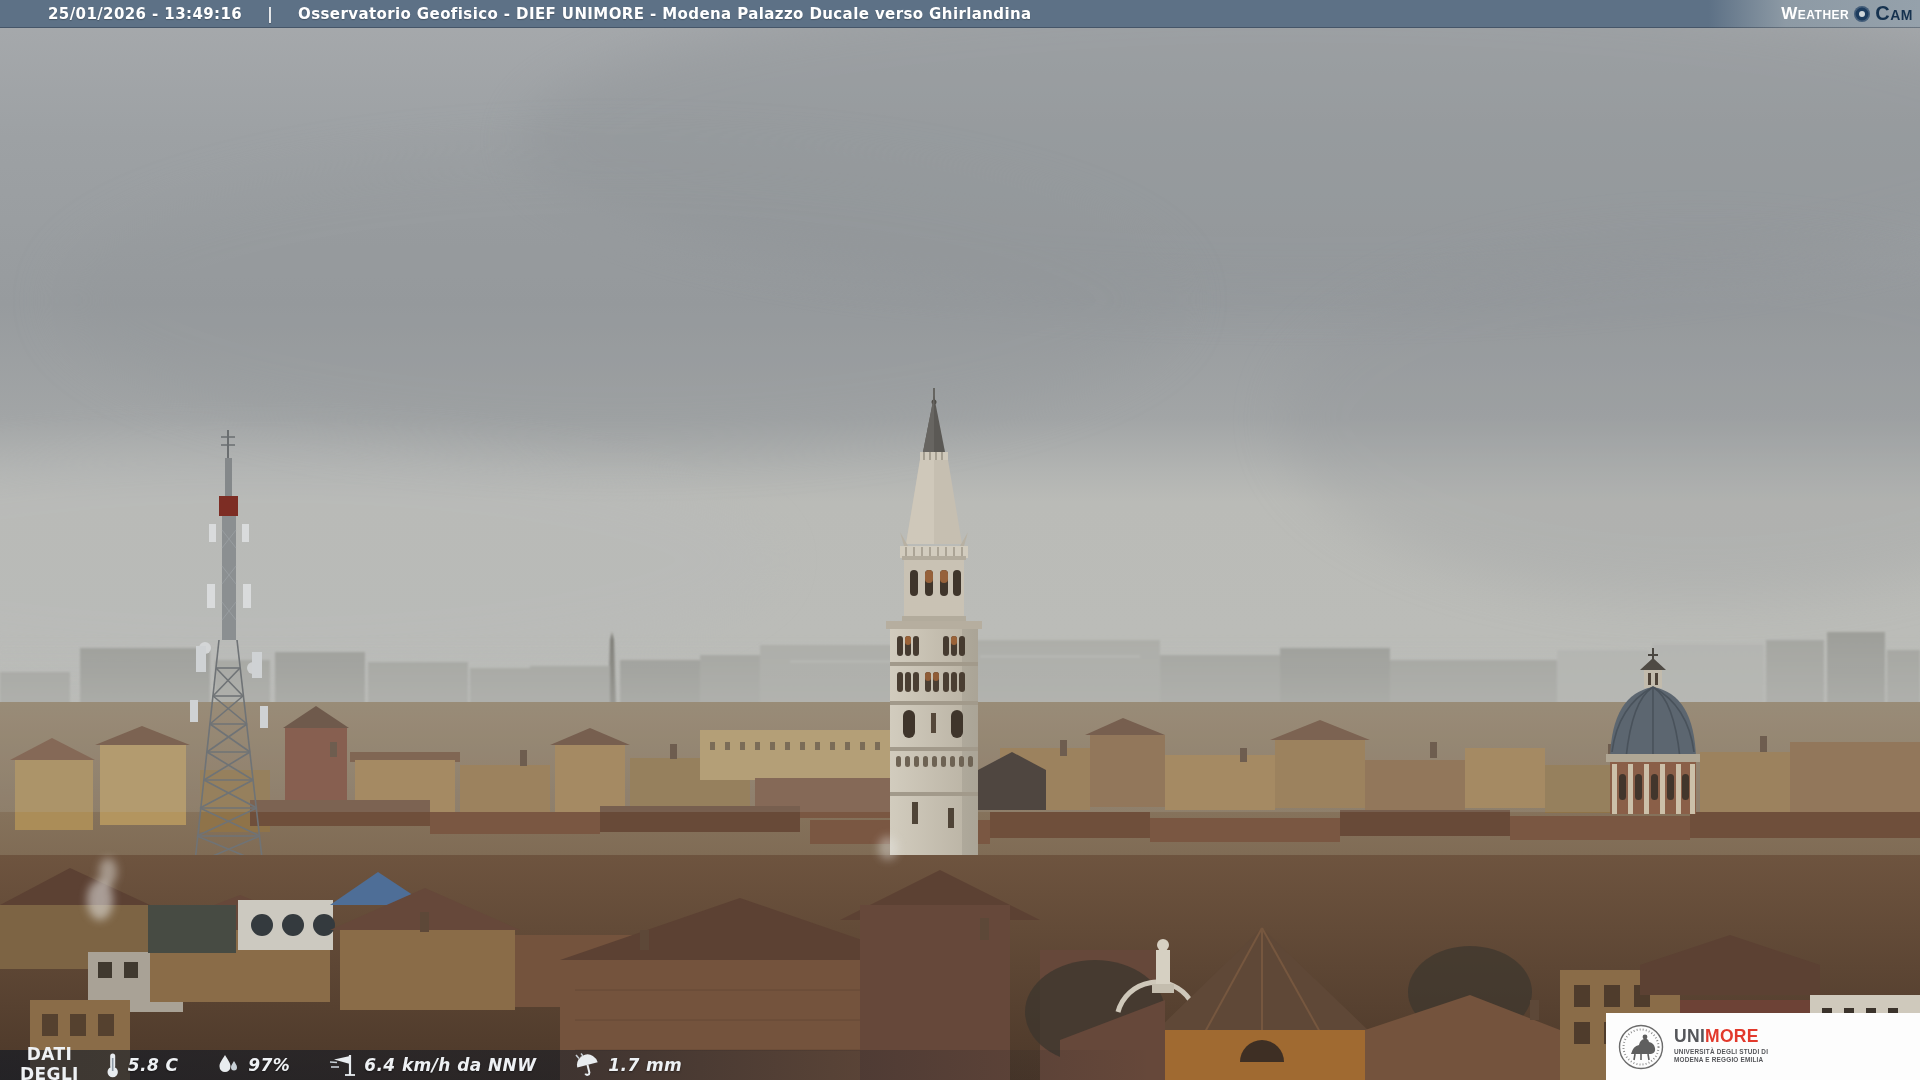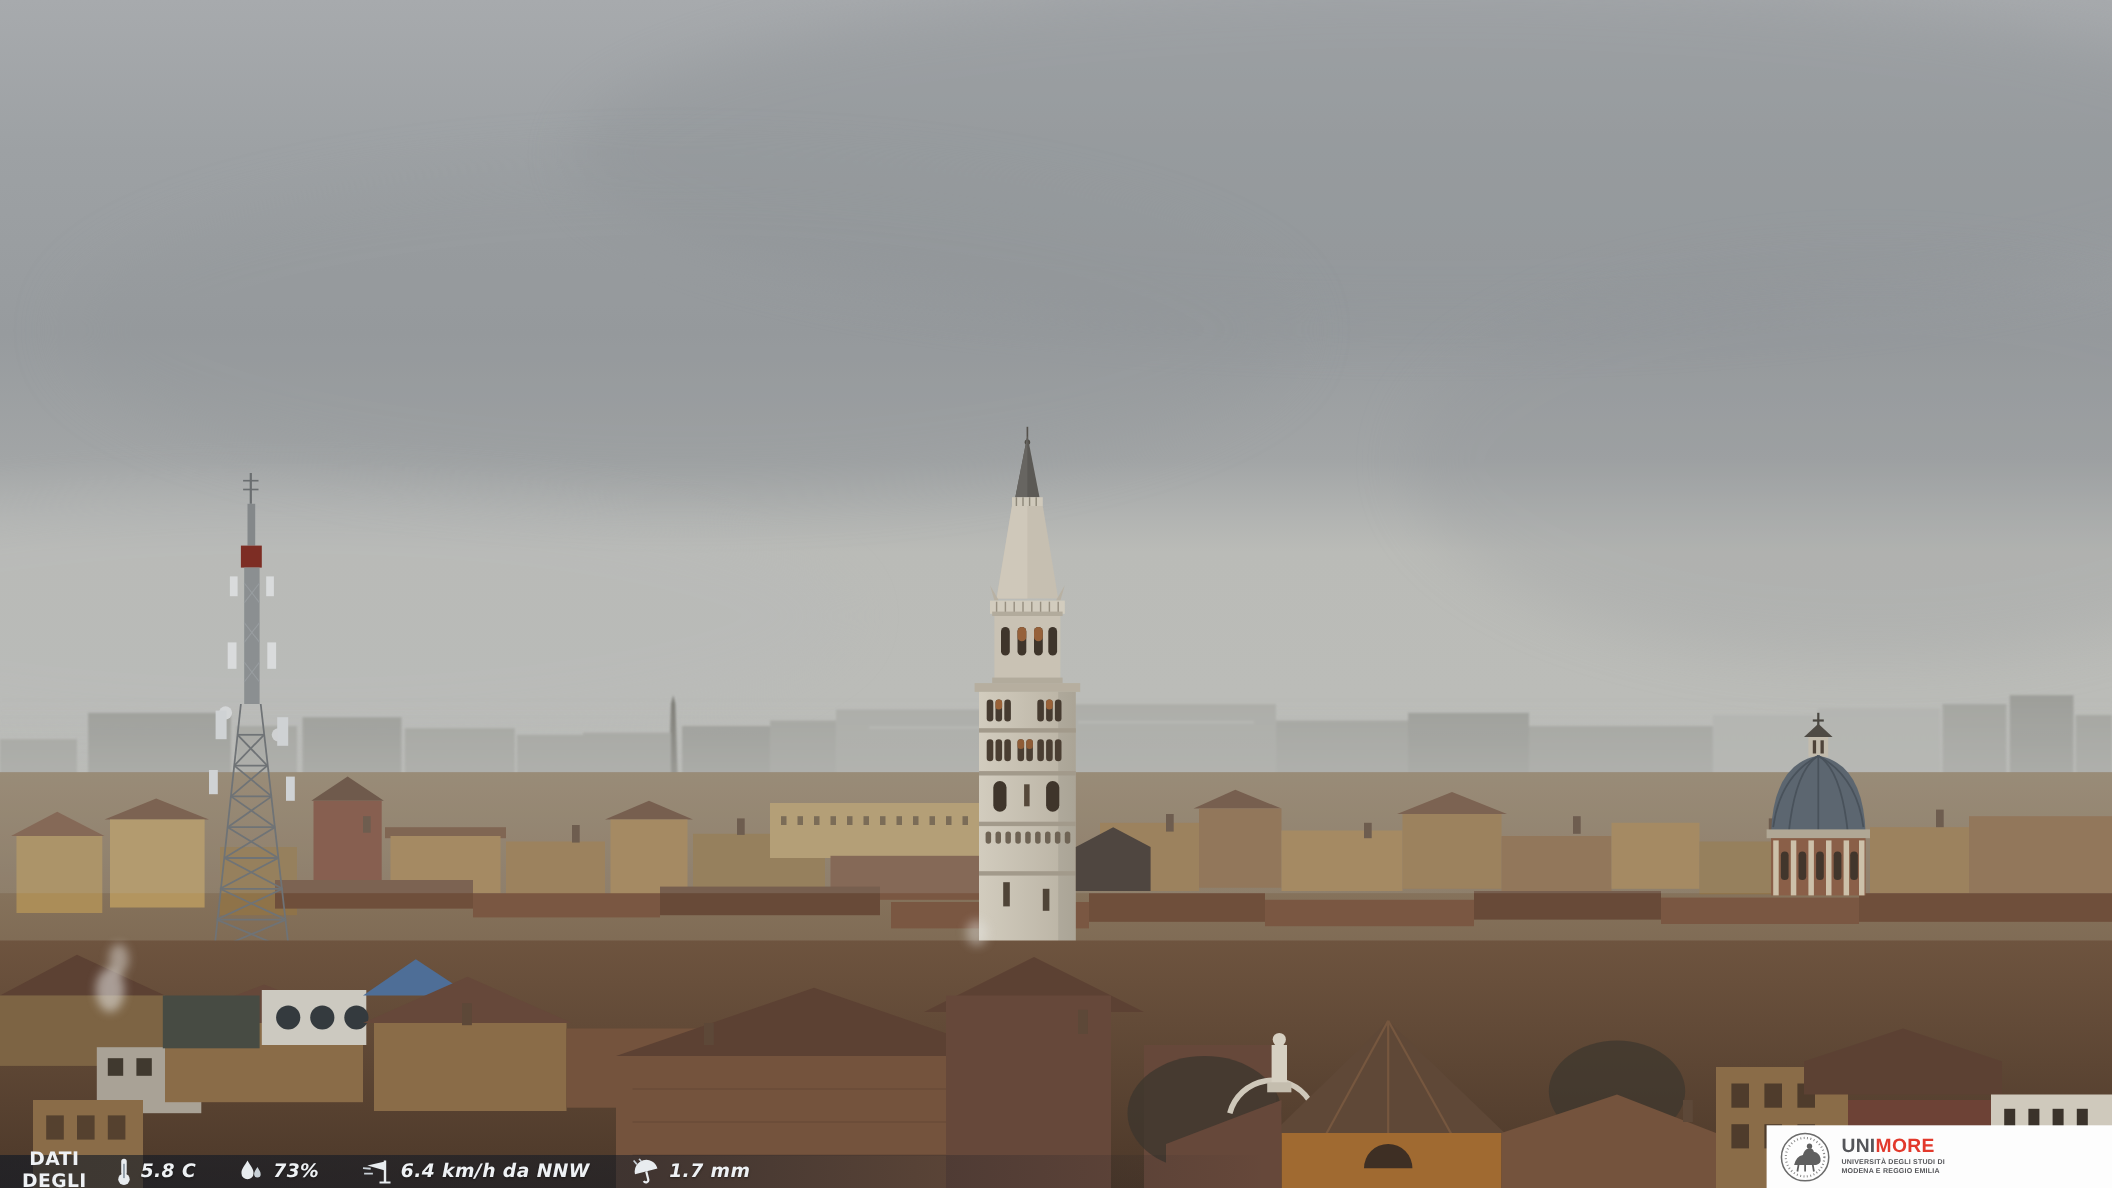--- a/index.html
+++ b/index.html
@@ -30,21 +30,21 @@
             background:linear-gradient(90deg,rgba(12,22,36,.62) 0%,rgba(12,22,36,.5) 30%,rgba(12,22,36,0) 60%);
             color:#eef1f4;}
   .meteobar .lbl{font-size:17px;font-weight:700;line-height:1.15;text-align:center;
                  letter-spacing:.4px;margin-right:26px;}
   .grp{display:flex;align-items:center;gap:8px;margin-right:38px;font-style:italic;}
   .grp svg{display:block;}
   .val{font-size:17px;font-weight:700;letter-spacing:.4px;white-space:nowrap;
        text-shadow:0 1px 2px rgba(0,0,0,.45);}
 
   
-  .brand{position:absolute;right:0;bottom:0;width:314px;height:57px;background:#fdfdfd;z-index:21;
+  .brand{position:absolute;right:0;bottom:0;width:314px;height:67px;background:#fdfdfd;z-index:21;
          display:flex;align-items:center;box-sizing:border-box;padding-left:12px;
          font-family:"Liberation Sans",sans-serif;}
   .brand .seal{flex:0 0 auto;margin-right:10px;}
   .brand .uni{width:97px;flex:0 0 auto;}
   .uniname{font-size:17.5px;font-weight:700;letter-spacing:.3px;line-height:1;color:#55565a;}
   .uniname .red{color:#e2392c;}
   .unisub{font-size:6.4px;color:#55565a;letter-spacing:.2px;line-height:1.3;margin-top:2px;font-weight:700;}
   .obs{font-size:15.5px;color:#87898c;line-height:1.25;margin-left:6px;}
 </style>
 </head>
@@ -462,40 +462,50 @@
         </g>
     </g>
 
     <g filter="url(#blurS)">
       <ellipse cx="100" cy="900" rx="13" ry="20" fill="#eaeae8" opacity=".55"></ellipse>
       <ellipse cx="108" cy="872" rx="9" ry="14" fill="#eaeae8" opacity=".45"></ellipse>
       <ellipse cx="888" cy="848" rx="10" ry="12" fill="#e6e6e4" opacity=".4"></ellipse>
     </g>
   </svg>
 
+  <div class="topbar">
+    <span>25/01/2026 - 13:49:16</span>
+    <span class="sep">|</span>
+    <span>Osservatorio Geofisico - DIEF UNIMORE - Modena Palazzo Ducale verso Ghirlandina</span>
+    <div class="wcam">
+      <span class="w1">Weather</span>
+      <span class="lens"></span>
+      <span class="w2">Cam</span>
+    </div>
+  </div>
 
   <div class="meteobar">
     <div class="lbl">
       <div>DATI</div>
       <div>DEGLI</div>
     </div>
     <div class="grp">
       <svg width="15" height="26" viewBox="0 0 15 26">
         <rect x="5.2" y="1.5" width="5" height="15" rx="2.5" fill="#e8ecef"></rect>
         <circle cx="7.7" cy="20" r="5.2" fill="#e8ecef"></circle>
         <rect x="6.9" y="6" width="1.6" height="13" fill="#8e9aa5"></rect>
       </svg>
       <span class="val">5.8 C</span>
     </div>
     <div class="grp">
       <svg width="24" height="24" viewBox="0 0 24 24">
         <path d="M9 2 C6.2 7 3.5 9.5 3.5 13.5 A5.5 5.5 0 0 0 14.5 13.5 C14.5 9.5 11.8 7 9 2 Z" fill="#e8ecef"></path>
         <path d="M18 8 C16.5 10.8 15 12.2 15 14.4 A3 3 0 0 0 21 14.4 C21 12.2 19.5 10.8 18 8 Z" fill="#c8d0d6"></path>
       </svg>
-      <span class="val">73%</span>
+      <span class="val">97%</span>
     </div>
     <div class="grp">
       <svg width="28" height="24" viewBox="0 0 28 24">
         <line x1="22" y1="2" x2="22" y2="22" stroke="#e8ecef" stroke-width="2.2"></line>
         <polygon points="22,3 6,6.5 22,11" fill="#e8ecef"></polygon>
         <line x1="2" y1="9" x2="9" y2="9.5" stroke="#c8d0d6" stroke-width="1.6"></line>
         <line x1="3" y1="14" x2="11" y2="14" stroke="#c8d0d6" stroke-width="1.6"></line>
         <line x1="17" y1="22" x2="27" y2="22" stroke="#e8ecef" stroke-width="1.8"></line>
       </svg>
       <span class="val">6.4 km/h da NNW</span>

